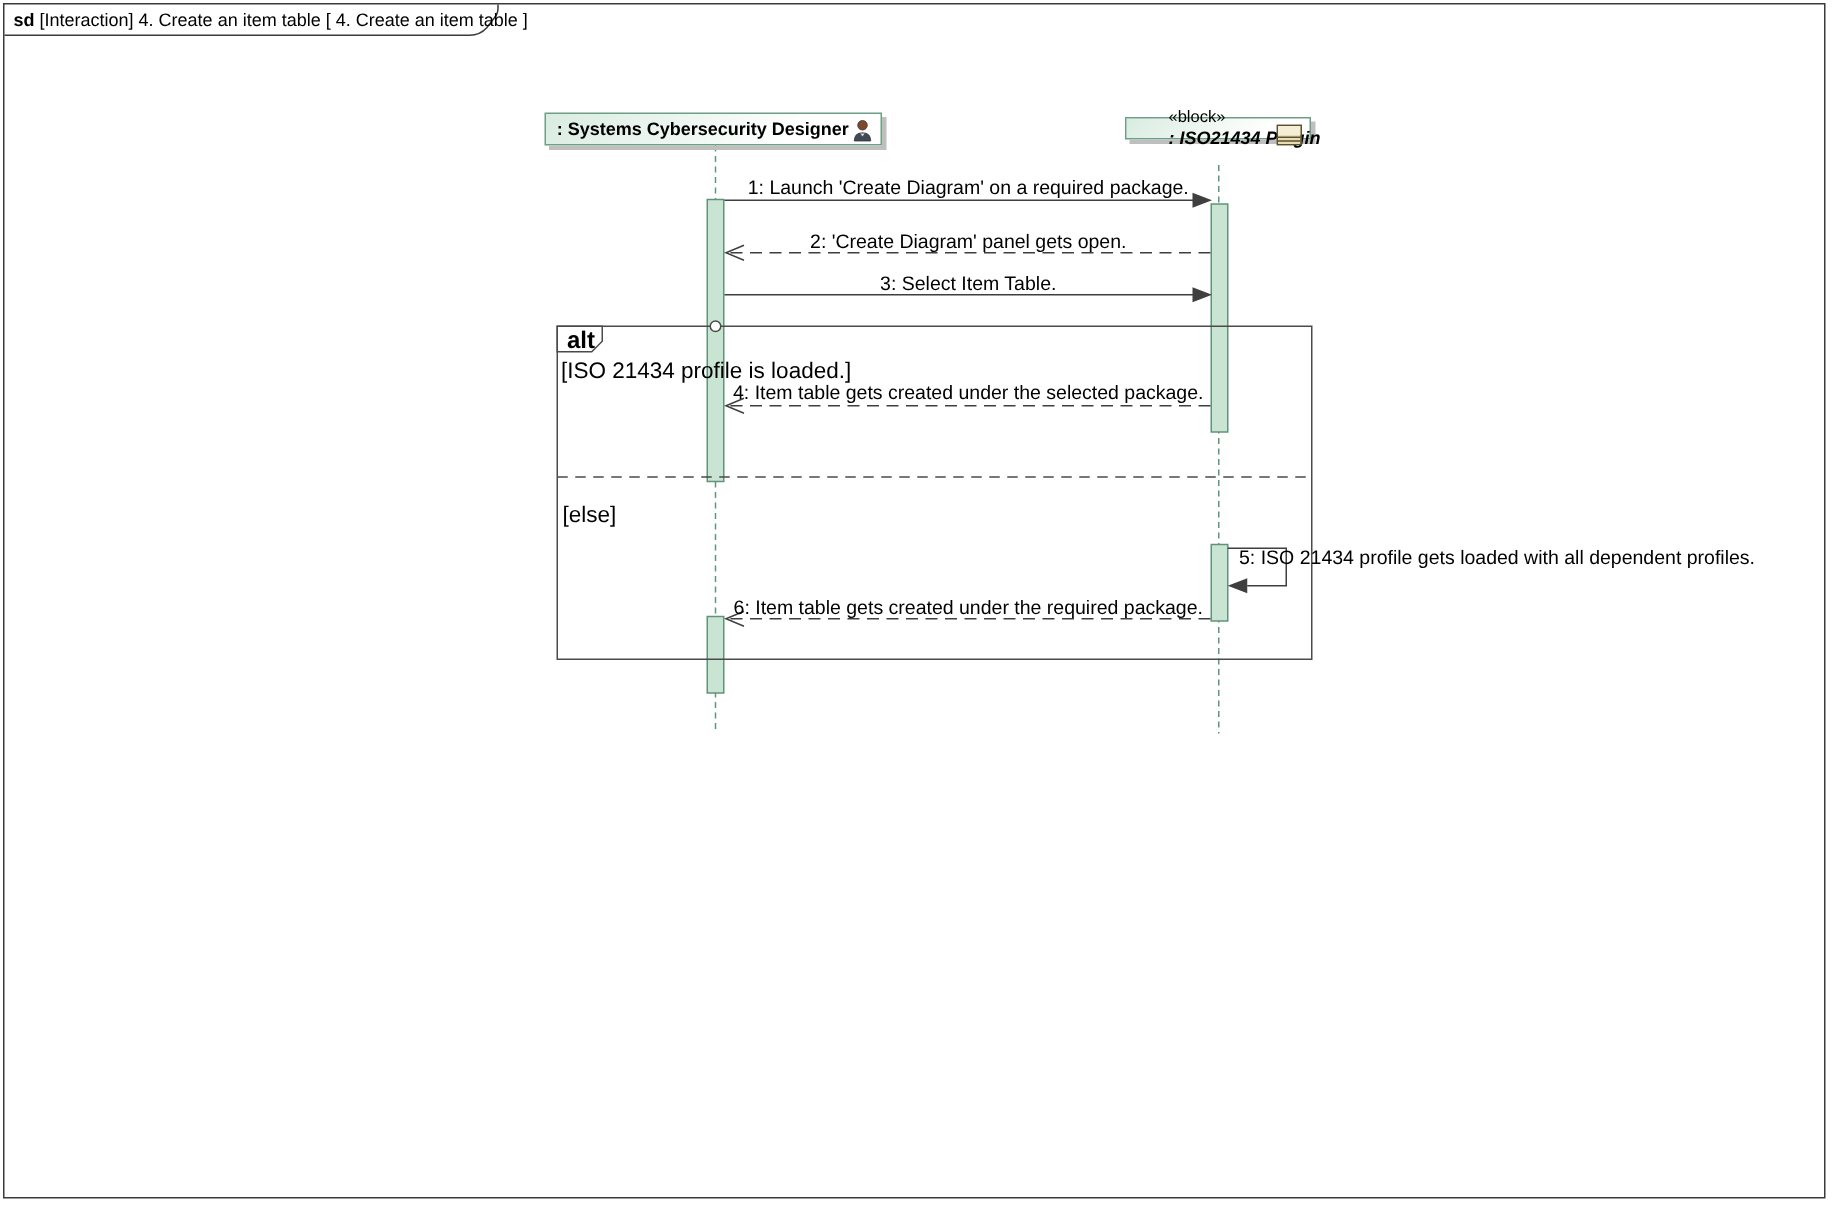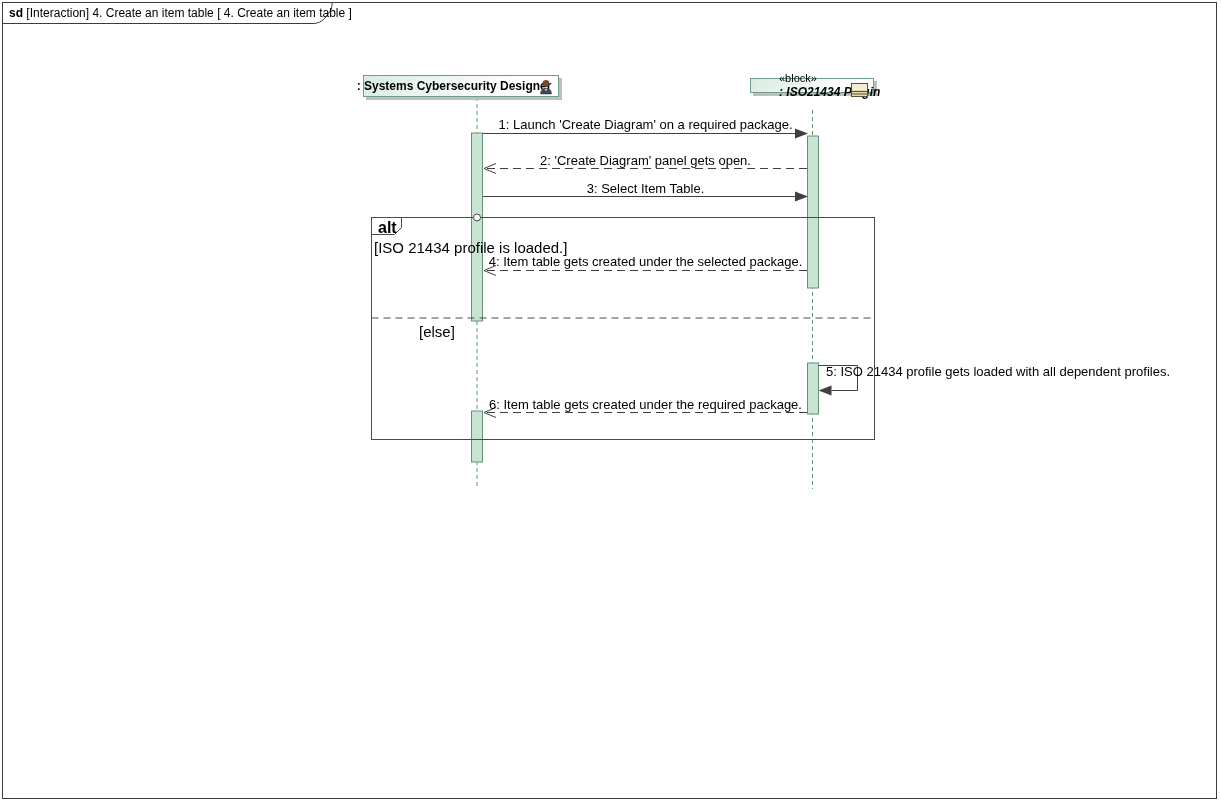--- a/index.html
+++ b/index.html
@@ -28,39 +28,39 @@
   }
   .frame-tab-text b{font-weight:bold;}
 
   .head{
     position:absolute;box-sizing:border-box;
     border:1px solid #6e9e85;
     background:linear-gradient(135deg,#d9ece1 0%,#ffffff 75%);
     box-shadow:3px 3px 0 #bfbfbf;
   }
   .head1{
-    left:363px;top:75px;width:196px;height:22px;
+    left:363px;top:75px;width:225px;height:22px;
     display:flex;align-items:center;justify-content:center;
   }
   .head1 .name{font-size:12px;font-weight:bold;white-space:nowrap;padding-right:14px;}
   .head1 .person{position:absolute;right:5px;top:3px;}
   .head2{
     left:750px;top:78px;width:124px;height:15px;
     display:flex;flex-direction:column;align-items:flex-start;justify-content:center;line-height:1.2;padding-left:28px;
   }
   .head2 .stereo{font-size:11px;white-space:nowrap;}
   .head2 .name{font-size:12px;font-weight:bold;white-space:nowrap;font-style:italic;}
   .head2 .blocksym{position:absolute;right:5px;top:4px;}
 
   .msg-label{position:absolute;font-size:13px;white-space:nowrap;}
   .msg-label.center{left:484px;width:323px;text-align:center;}
   .alt-label{position:absolute;left:378px;top:219px;font-size:16px;font-weight:bold;}
   .guard{position:absolute;font-size:15px;white-space:nowrap;}
   .guard-if{left:374px;top:239px;}
-  .guard-else{left:375px;top:323px;margin-left:44px;}
+  .guard-else{left:375px;top:335px;}
 </style>
 </head>
 <body>
 
 <div class="outer-frame"></div>
 
 <svg class="overlay" width="1221" height="803" viewBox="0 0 1221 803">
 
   <path class="tab-outline" d="M3,23.5 H313 Q320,23.5 324.5,18.5 L329.5,12 Q332,9 332,5.5 V3"></path>
 

